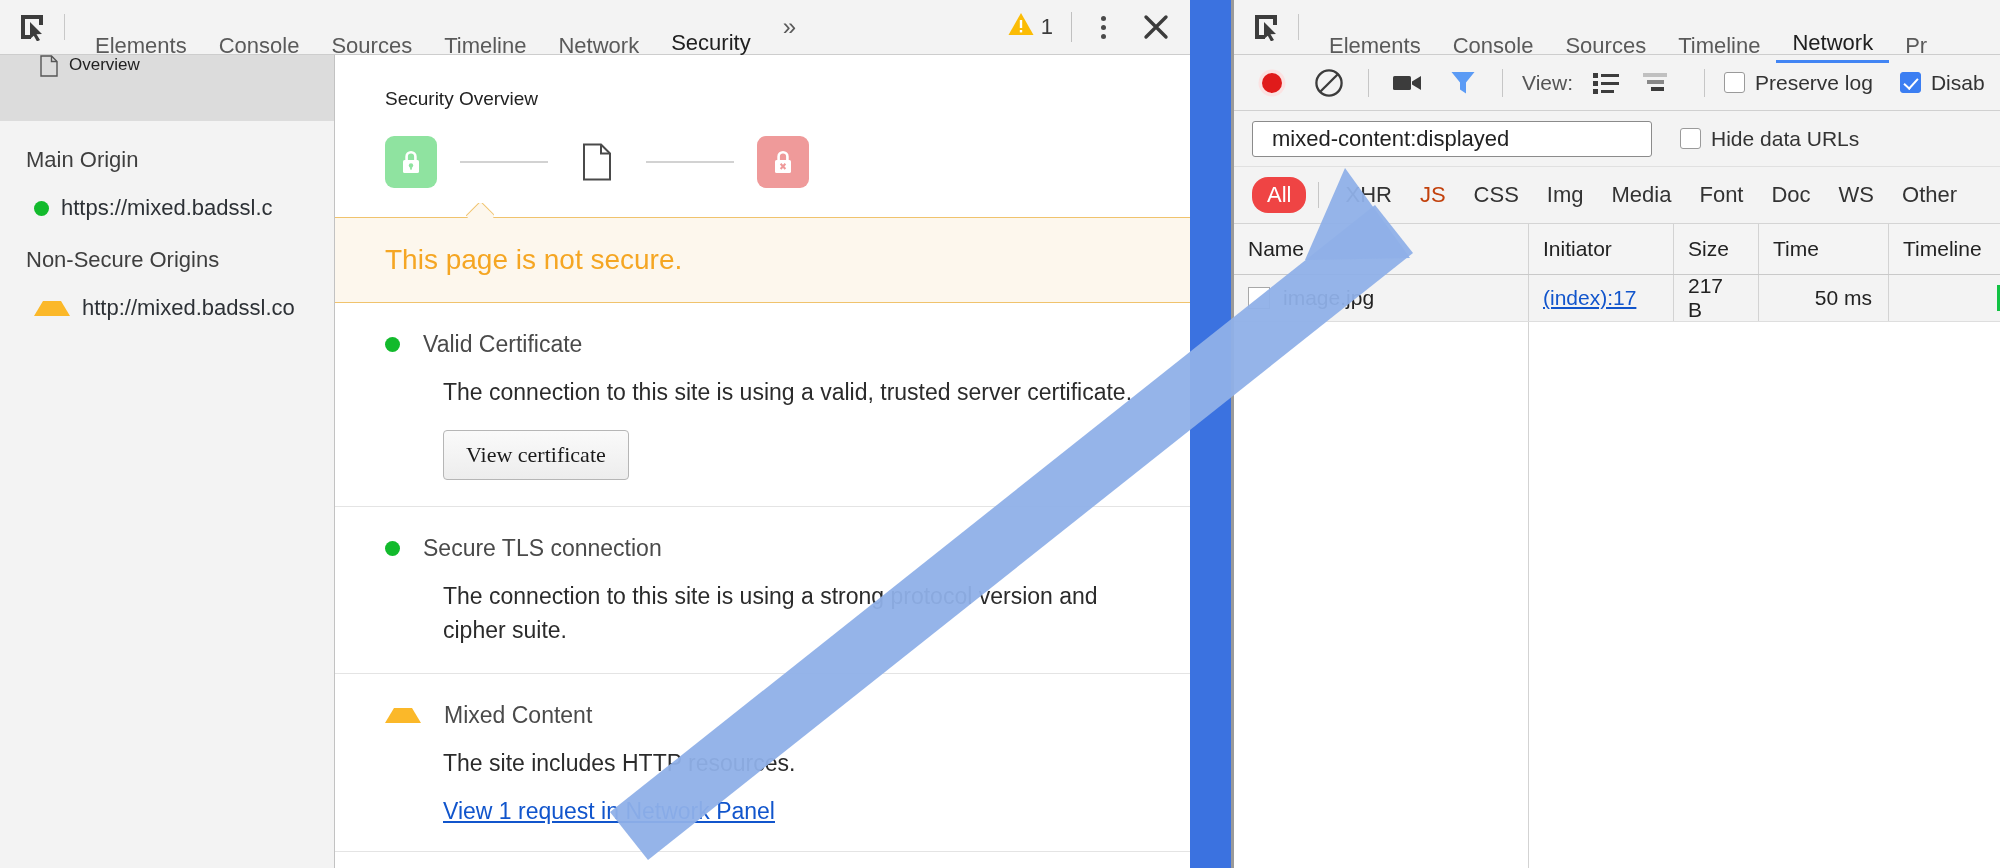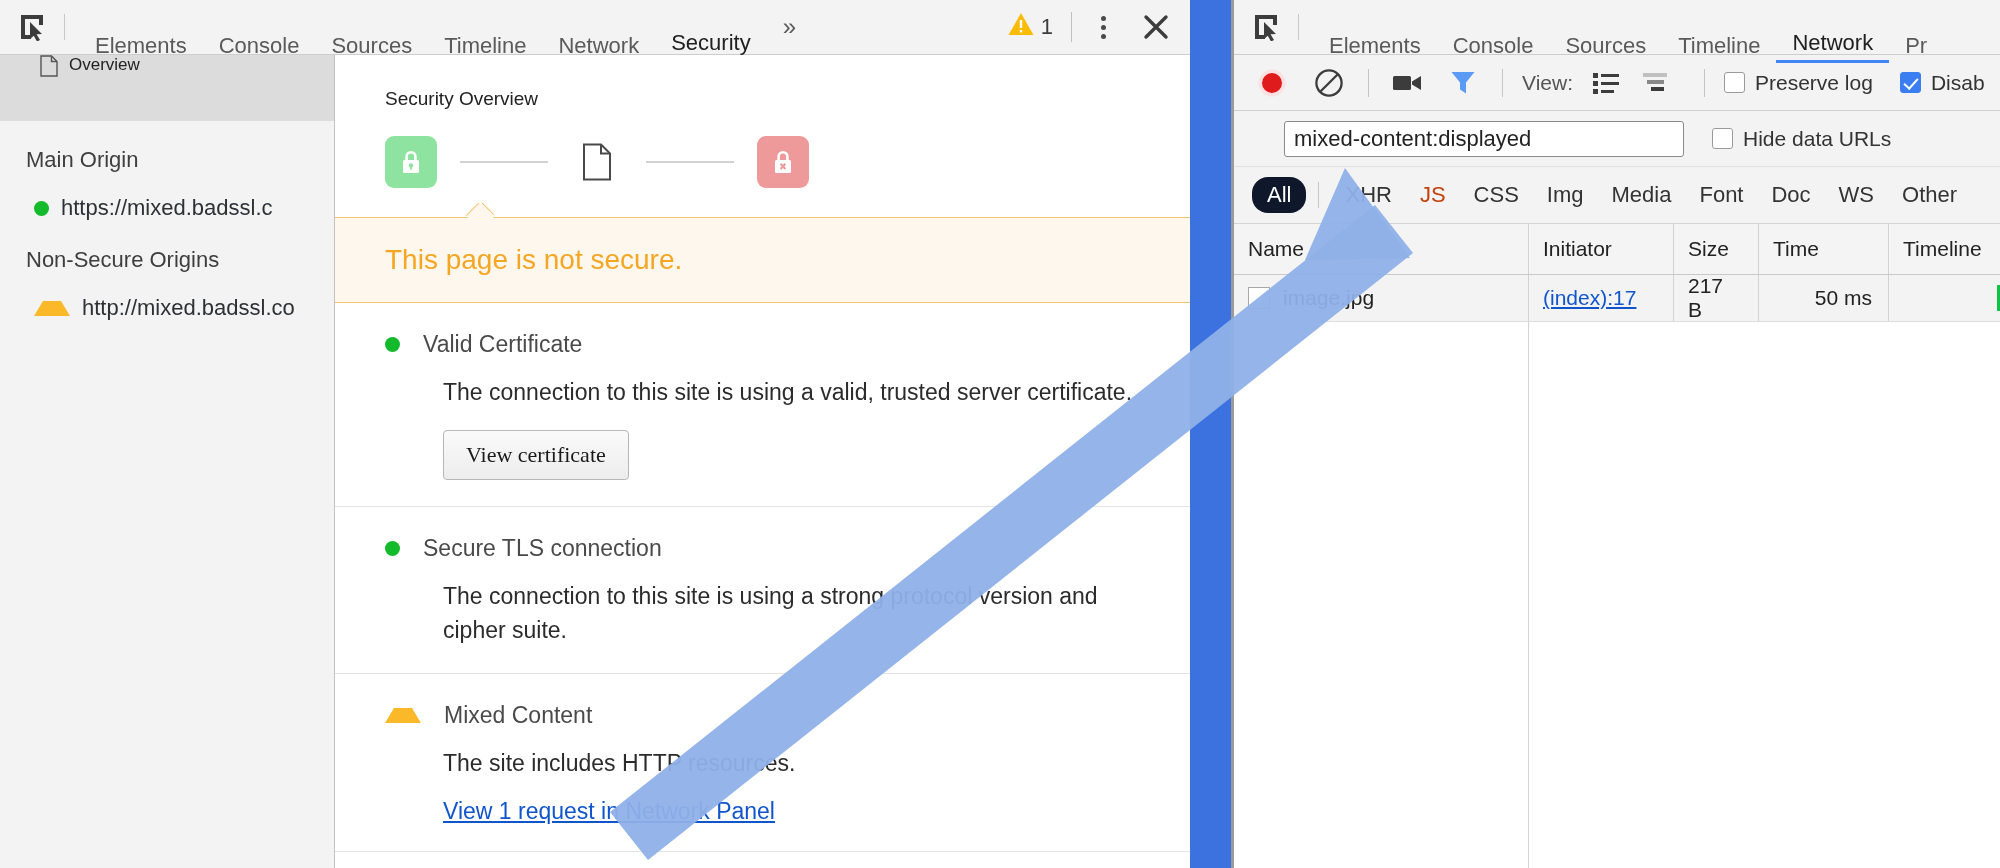--- a/index.html
+++ b/index.html
@@ -119,30 +119,30 @@
     border:solid #fff;border-width:0 2.6px 2.6px 0;transform:rotate(42deg);
   }
 
   .filter-row{
     height:55px;background:#f3f3f3;border-bottom:1px solid #e0e0e0;
     display:flex;align-items:center;padding-left:18px;gap:28px;
   }
   .filter-input{
     width:400px;height:36px;box-sizing:border-box;
     border:1.6px solid #8b8b8b;border-radius:3px;background:#fff;
-    font-size:22px;color:#222;padding:0 9px;font-family:"Liberation Sans", sans-serif;
-    display:flex;align-items:center;margin-left:32px;
+    font-size:22px;color:#222;padding:0 19px;font-family:"Liberation Sans", sans-serif;
+    display:flex;align-items:center;
   }
 
   .type-row{
     height:56px;background:#f3f3f3;border-bottom:1px solid #d4d4d4;
     display:flex;align-items:center;padding-left:18px;
   }
   .type-pill{
-    padding:5px 15px;border-radius:16px;background:#0f172a;color:#fff;font-size:22px;
+    padding:5px 15px;border-radius:16px;background:#ef4444;color:#fff;font-size:22px;
   }
   .type-sep{width:1px;height:26px;background:#c6c6c6;margin:0 12px;}
   .type-item{padding:0 14px;font-size:22px;color:#333;}
   .type-item.js{color:#c2410c;}
 
   .net-table{width:100%;}
   .net-head{display:flex;height:50px;background:#f4f4f4;border-bottom:1px solid #c9c9c9;}
   .nh{
     font-size:21px;color:#222;display:flex;align-items:center;
     border-right:1px solid #d3d3d3;box-sizing:border-box;padding-left:14px;

